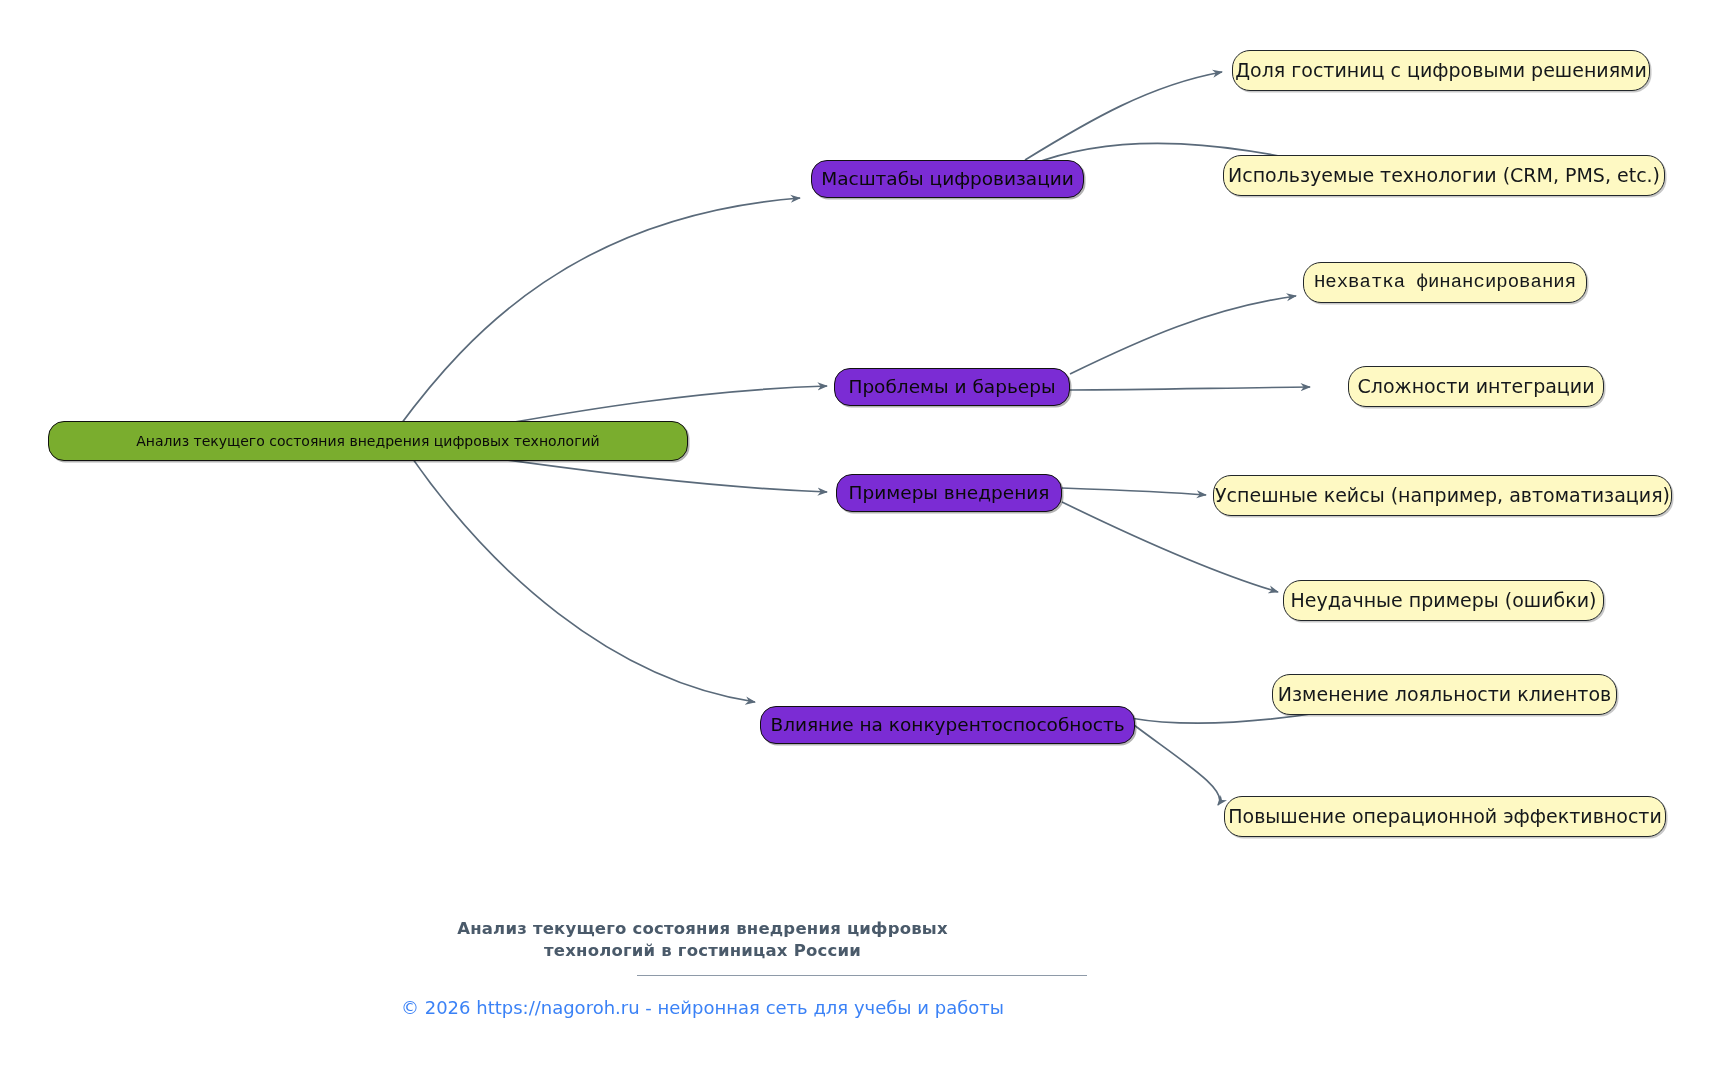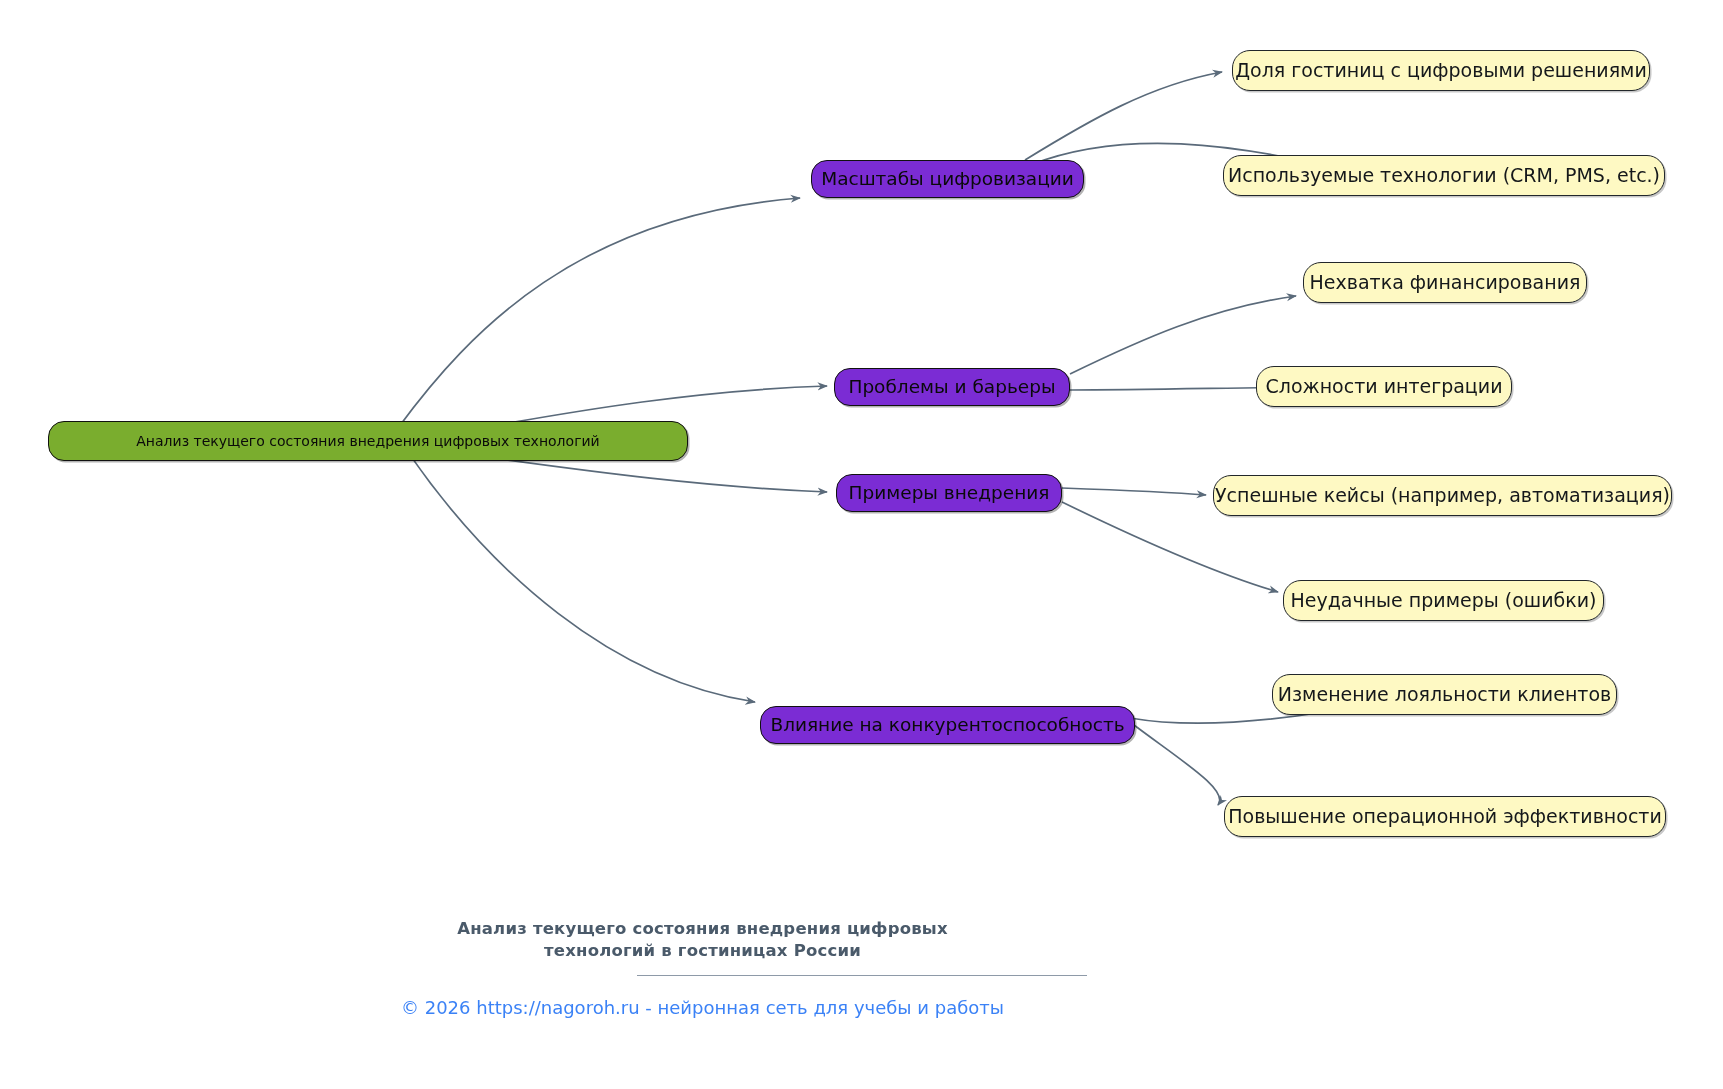--- a/index.html
+++ b/index.html
@@ -143,24 +143,24 @@
   <div class="node node-leaf" style="left:1232px; top:50px; width:418px;">
     <span>Доля гостиниц с цифровыми решениями</span>
   </div>
   <div class="node node-branch" style="left:834px; top:368px; width:236px;">
     <span>Проблемы и барьеры</span>
   </div>
 
   <div class="node node-leaf" style="left:1223px; top:155px; width:442px;">
     <span>Используемые технологии (CRM, PMS, etc.)</span>
   </div>
-  <div class="node node-leaf" style="left:1303px; top:262px; width:284px;">
+  <div class="node node-leaf" style="left:1303px; top:262px; width:284px;font-family:Liberation Mono, monospace;">
     <span>Нехватка финансирования</span>
   </div>
-  <div class="node node-leaf" style="left:1256px; top:366px; width:256px;text-align:center;">
+  <div class="node node-leaf" style="left:1348px; top:366px; width:256px;text-align:center;">
     <span>Сложности интеграции</span>
   </div>
 
   <div class="node node-branch" style="left:836px; top:474px; width:226px;">
     <span>Примеры внедрения</span>
   </div>
   <div class="node node-leaf" style="left:1213px; top:475px; width:459px;">
     <span>Успешные кейсы (например, автоматизация)</span>
   </div>
   <div class="node node-leaf" style="left:1283px; top:580px; width:321px;">

